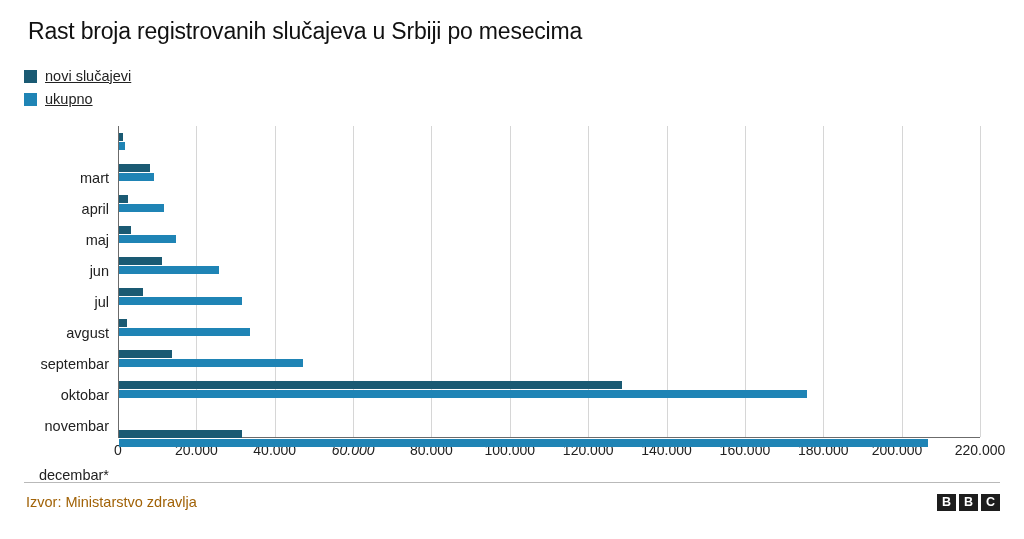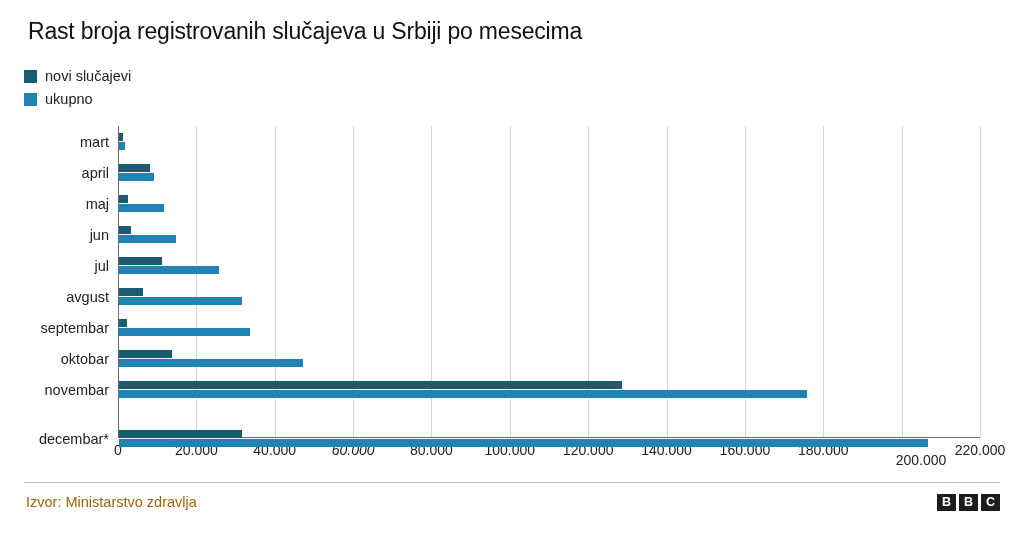--- a/index.html
+++ b/index.html
@@ -33,20 +33,21 @@
   .legend {
     position: absolute;
     left: 24px;
     top: 66px;
   }
   .legend-row {
     display: flex;
     align-items: center;
     height: 20px;
     margin-bottom: 3px;
+    text-decoration: underline;
   }
   .legend-swatch {
     width: 13px;
     height: 13px;
     margin-right: 8px;
   }
   .legend-label {
     font-size: 14.5px;
     color: #222222;
   }
@@ -96,20 +97,21 @@
   .bar-total { background: #1f84b5; }
   .cat-label {
     position: absolute;
     right: 100%;
     margin-right: 9px;
     font-size: 14.5px;
     color: #222222;
     white-space: nowrap;
     text-align: right;
     line-height: 14px;
+    margin-top: 36px;
   }
   .xtick {
     position: absolute;
     top: 316px;
     font-size: 14px;
     color: #222222;
     transform: translateX(-50%);
     white-space: nowrap;
   }
   .footer-rule {
@@ -180,21 +182,21 @@
       <div class="xtick" style="left: 391.818px;">100.000</div>
       <div class="gridline" style="left: 470.182px;"></div>
       <div class="xtick" style="left: 470.182px;">120.000</div>
       <div class="gridline" style="left: 548.545px;"></div>
       <div class="xtick" style="left: 548.545px;">140.000</div>
       <div class="gridline" style="left: 626.909px;"></div>
       <div class="xtick" style="left: 626.909px;">160.000</div>
       <div class="gridline" style="left: 705.273px;"></div>
       <div class="xtick" style="left: 705.273px;">180.000</div>
       <div class="gridline" style="left: 783.636px;"></div>
-      <div class="xtick" style="left: 803px; margin-top: 10px;">200.000</div>
+      <div class="xtick" style="left: 779px;">200.000</div>
       <div class="gridline" style="left: 862px;"></div>
       <div class="xtick" style="left: 862px;">220.000</div>
       <div class="row" style="top: 0px; height: 31.1px;">
         <div class="cat-label" style="top: 8.55px;">mart</div>
         <div class="bar bar-new" style="width: 4.31px; top: 6.55px; background: rgb(26, 90, 115);"></div>
         <div class="bar bar-total" style="width: 5.87727px; top: 15.55px; background: rgb(31, 132, 181);"></div>
       </div>
       <div class="row" style="top: 31.1px; height: 31.1px;">
         <div class="cat-label" style="top: 8.55px;">april</div>
         <div class="bar bar-new" style="width: 30.5618px; top: 6.55px; background: rgb(26, 90, 115);"></div>

